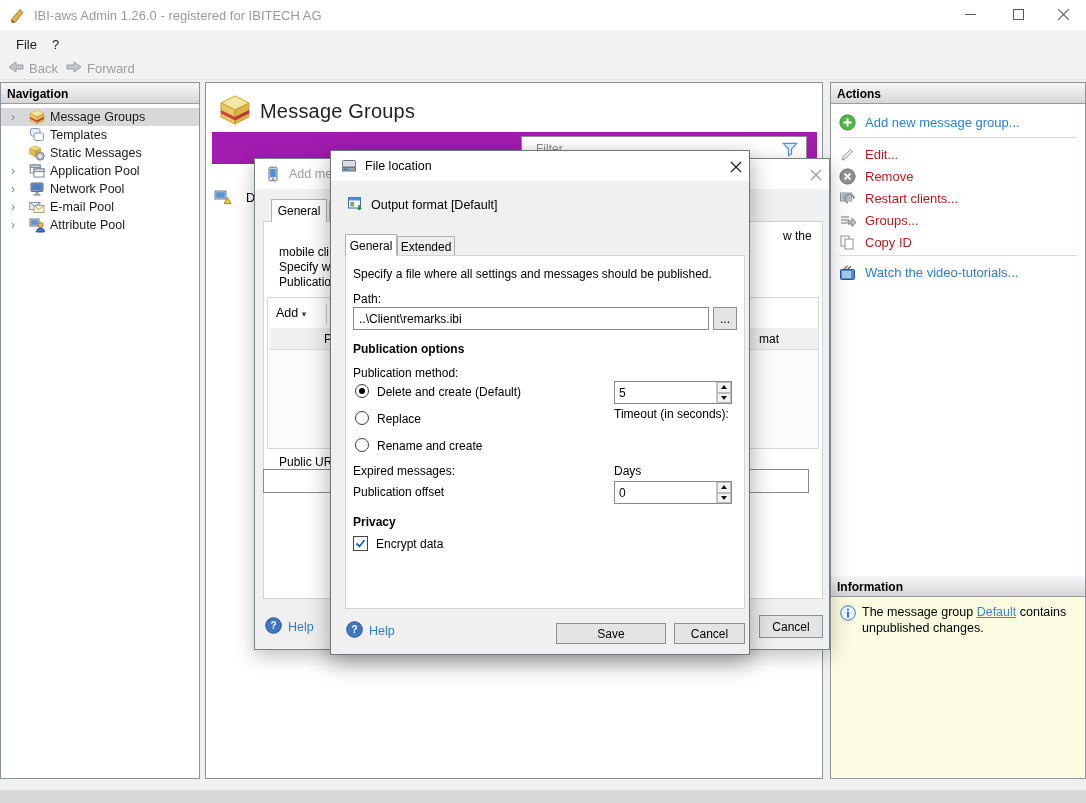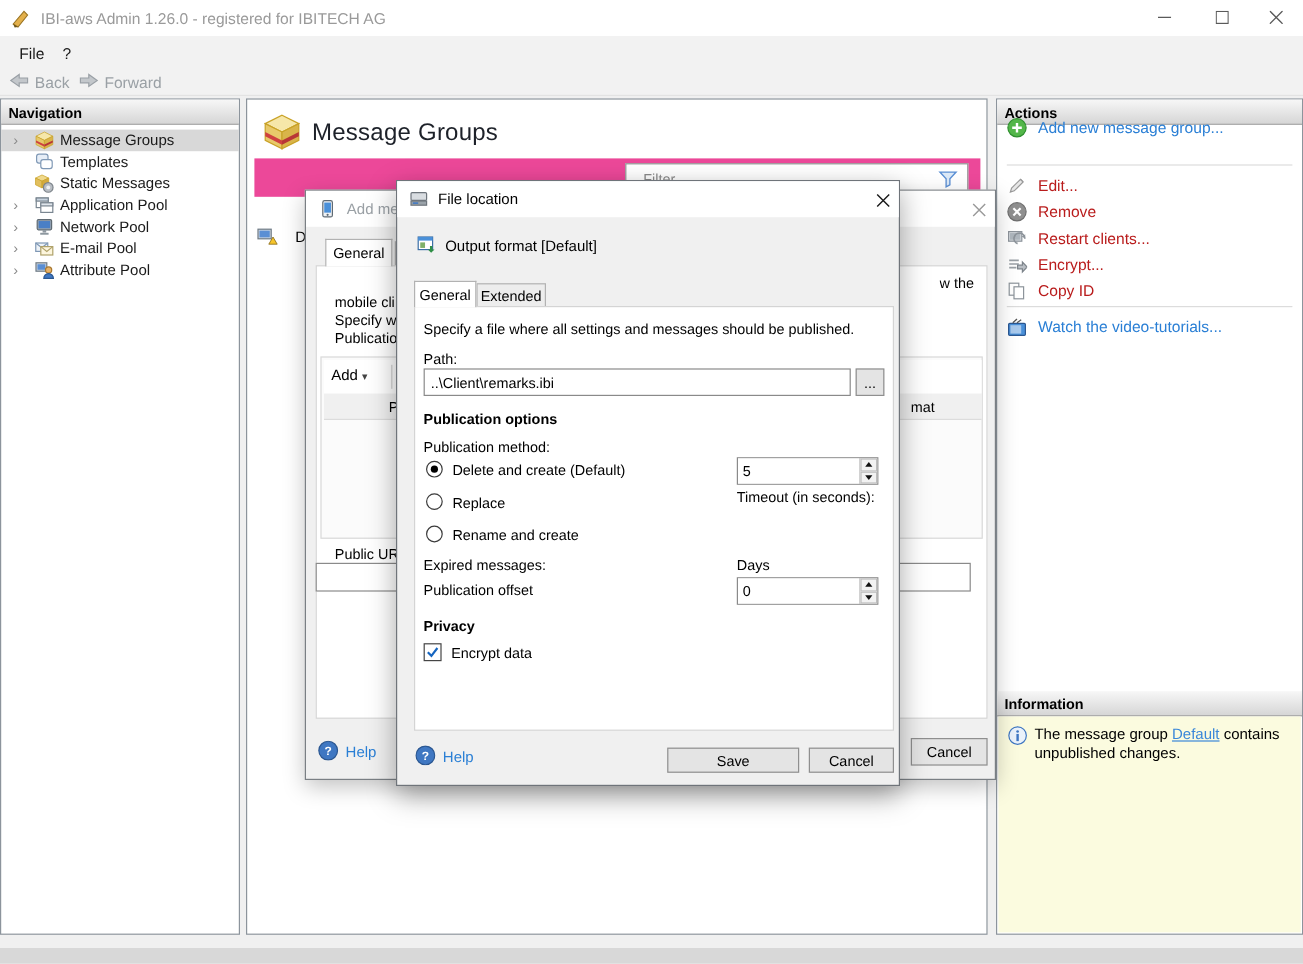--- a/index.html
+++ b/index.html
@@ -24,21 +24,21 @@
   
   .nav-row { position:absolute; left:0; width:198px; height:18px; display:flex; align-items:center; font-size:12.5px; color:#1a1a1a; }
   .nav-row.selected { background:#d8d8d8; }
   .nav-chevron { position:absolute; left:10px; top:3px; width:10px; height:12px; color:#8a8a8a; font-size:12px; line-height:12px; }
   .nav-icon { position:absolute; left:28px; top:1px; width:16px; height:16px; }
   .nav-label { position:absolute; left:49px; top:2px; }
 
   
   .mg-title { position:absolute; left:54px; top:17px; font-size:20px; color:#1d2129; letter-spacing:.2px; }
   .mg-icon { position:absolute; left:13px; top:11px; width:32px; height:32px; }
-  .filter-row { position:absolute; left:6px; top:49px; width:605px; height:32px; background:#ec4899;text-align:right; }
+  .filter-row { position:absolute; left:6px; top:49px; width:605px; height:32px; background:#a21caf;text-align:right; }
   .filter-box { position:absolute; left:309px; top:4px; width:286px; height:25px; background:#fff; border:1px solid #8f8f8f; }
   .filter-ph { position:absolute; left:14px; top:5px; color:#8a8a8a; font-size:12px; }
   .funnel { position:absolute; right:7px; top:3px; width:18px; height:18px; }
   .list-frag { position:absolute; left:8px; top:106px; height:18px; }
 
   
   .action-item { position:absolute; left:8px; height:18px; display:flex; align-items:center; gap:9px; font-size:13px; color:#b91c1c; }
   .action-item .ic { width:17px; height:17px; flex:0 0 17px; }
   .link { color:#2a7fd5; }
   .sep { position:absolute; left:8px; width:238px; height:1px; background:#dcdcdc; }
@@ -255,21 +255,21 @@
             <polygon points="10,14.5 17,14.5 13.5,8.5" fill="#f7c52a" stroke="#8a6d1a" stroke-width="0.7"></polygon>
           </svg>
       </span>
       <span style="position:absolute; left:32px; top:2px; font-size:12.5px;">D</span>
     </div>
   </div>
 
   <div class="panel" style="left:830px; top:82px; width:256px; height:697px;">
     <div class="panel-header">Actions</div>
 
-    <div class="action-item link" style="top:14px;justify-content:center;">
+    <div class="action-item link" style="top:30px;justify-content:center;">
       <span class="ic">
         <svg viewBox="0 0 17 17" width="17" height="17">
             <circle cx="8.5" cy="8.5" r="7.6" fill="#53b649" stroke="#2f8f2f"></circle>
             <path d="M8.5 4.5 v8 M4.5 8.5 h8" stroke="#fff" stroke-width="2"></path>
           </svg>
       </span>
       <span>Add new message group...</span>
     </div>
     <div class="sep" style="top:54px;"></div>
 
@@ -305,21 +305,21 @@
       <span>Restart clients...</span>
     </div>
 
     <div class="action-item" style="top:128px;">
       <span class="ic">
         <svg viewBox="0 0 17 17" width="17" height="17">
             <path d="M2 5 h8 M2 8 h8 M2 11 h6" stroke="#9aa0a6" stroke-width="1.3"></path>
             <path d="M9 9 h4 v-2.6 l4 4.1 -4 4.1 V12 h-4 Z" fill="#b9bec4" stroke="#7d848b"></path>
           </svg>
       </span>
-      <span>Encrypt...</span>
+      <span>Groups...</span>
     </div>
 
     <div class="action-item" style="top:150px;">
       <span class="ic">
         <svg viewBox="0 0 17 17" width="17" height="17">
             <rect x="2" y="2" width="8" height="10" fill="#fff" stroke="#8d949b"></rect>
             <rect x="6" y="5" width="8" height="10" fill="#fff" stroke="#8d949b"></rect>
           </svg>
       </span>
       <span>Copy ID</span>

